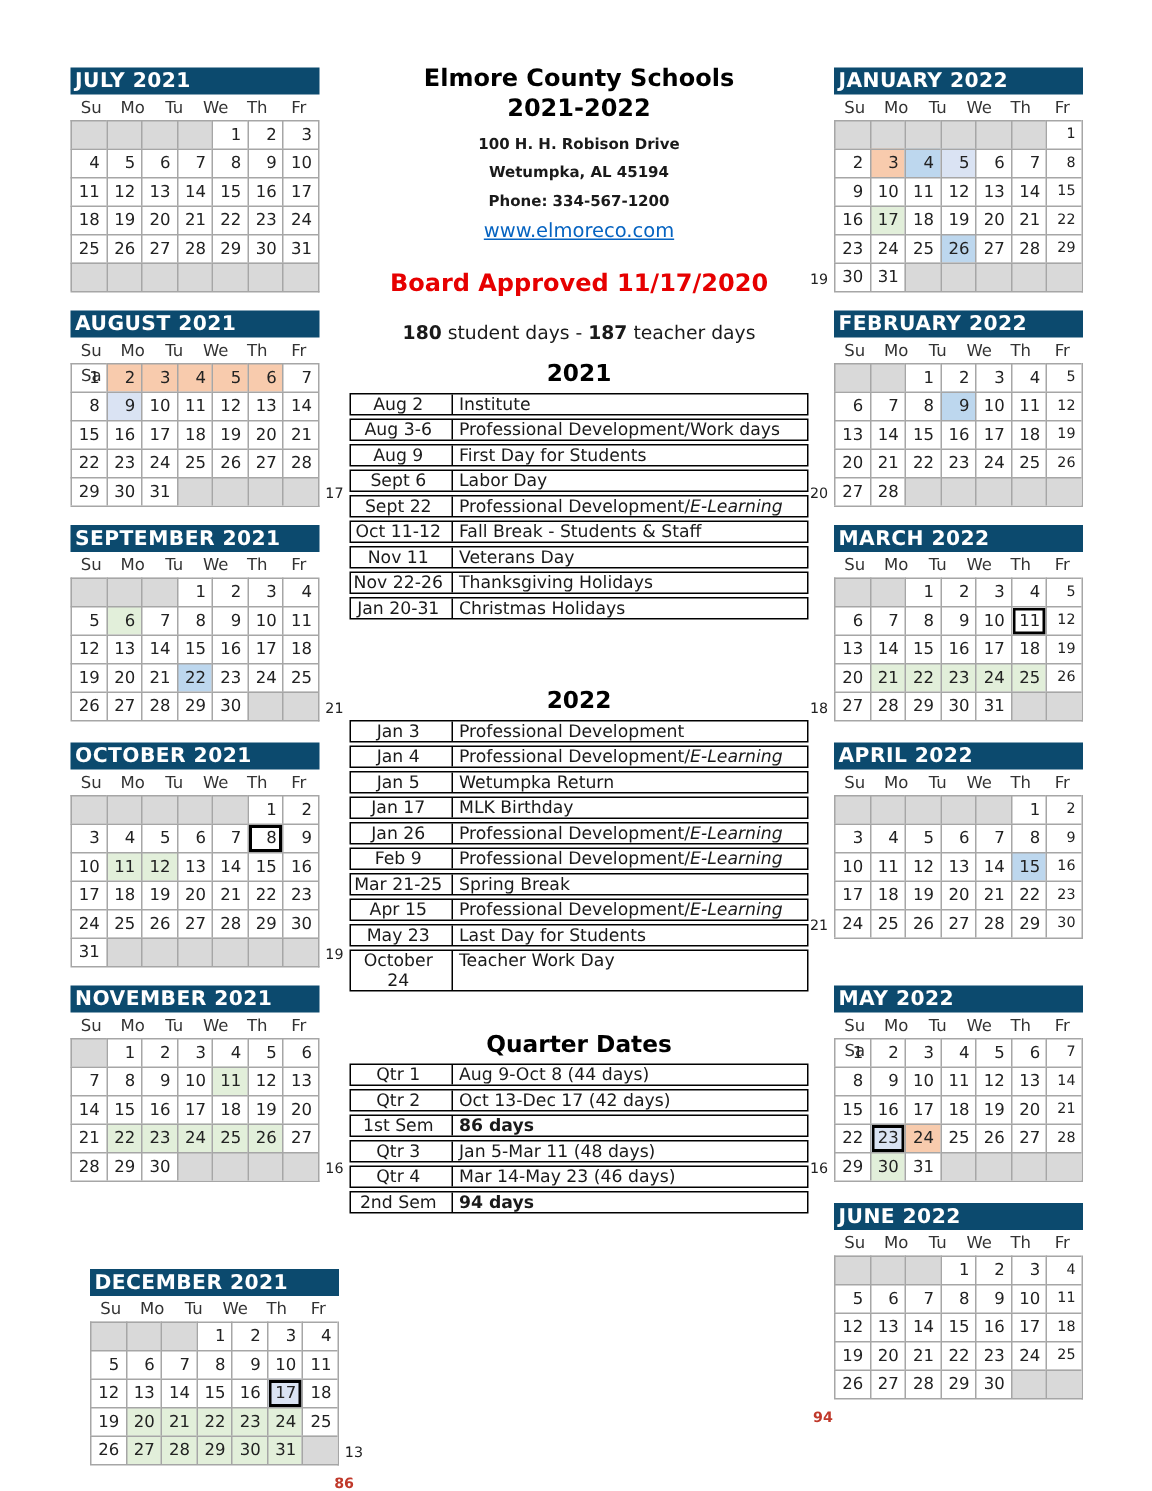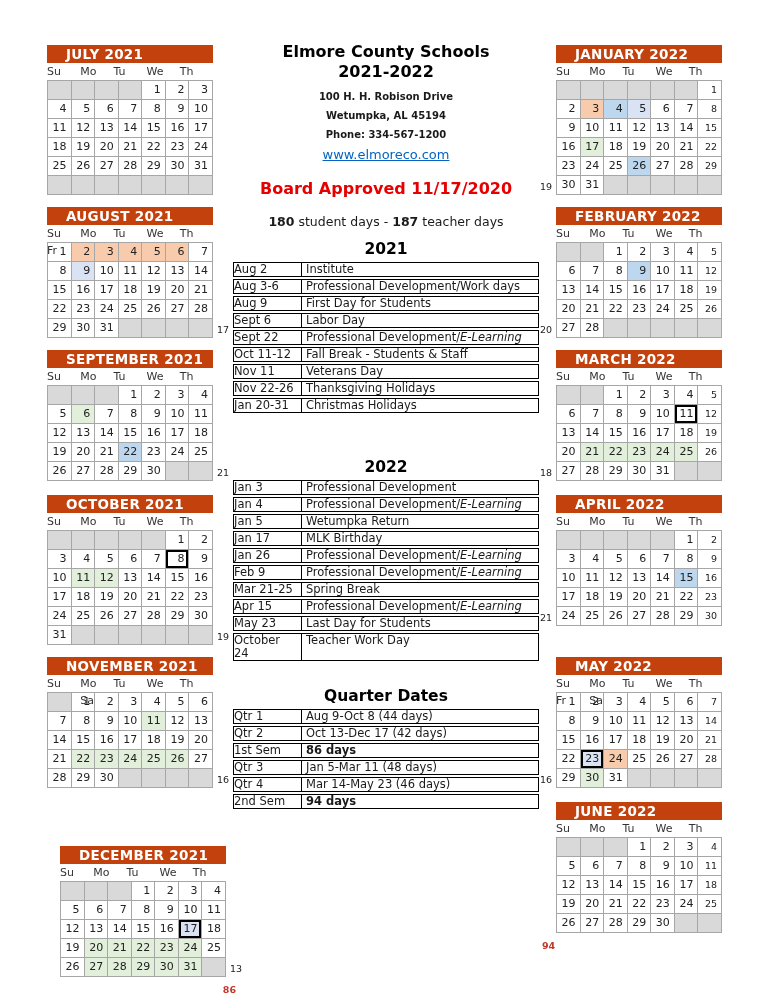--- a/index.html
+++ b/index.html
@@ -5,28 +5,28 @@
   * { box-sizing: border-box; margin: 0; padding: 0; }
   html, body { background: #fff; }
   body {
     width: 768px; height: 994px; position: relative;
     font-family: "DejaVu Sans", "Liberation Sans", sans-serif;
     color: #1a1a1a; overflow: hidden;
   }
   
   .calendar { position: absolute; width: 166px; }
   .cal-title {
-    background: #c2410c; color: #fff; font-weight: bold;
+    background: #0c4a6e; color: #fff; font-weight: bold;
     font-size: 13.5px; height: 18px; line-height: 18px;
-    padding-left: 19px; letter-spacing: 0.3px;
+    padding-left: 3px; letter-spacing: 0.3px;
   }
   .cal-dow {
-    display: grid; grid-template-columns: repeat(5, 1fr);
+    display: grid; grid-template-columns: repeat(6, 1fr);
     height: 17px; line-height: 17px; font-size: 11px; color: #333;
-    text-align: left;
+    text-align: center;
   }
   .cal-grid {
     display: grid; grid-template-columns: repeat(7, 1fr);
     border-right: 1px solid #a6a6a6; border-bottom: 1px solid #a6a6a6;
     background: #fff;
   }
   .cal-cell {
     height: 19px; line-height: 18px; font-size: 11px; color: #222;
     text-align: right; padding-right: 4px;
     border-left: 1px solid #a6a6a6; border-top: 1px solid #a6a6a6;
@@ -58,21 +58,21 @@
   .board { margin-top: 15px; font-size: 16px; font-weight: bold; color: #e60000; }
   .days { margin-top: 16px; font-size: 12.5px; color: #1a1a1a; }
   .days b { font-weight: bold; }
   .sec-head { font-size: 15.5px; font-weight: bold; color: #000; margin-bottom: 4px; }
   .evt-table { text-align: left; }
   .evt-row {
     display: flex; border: 1.5px solid #000; margin-bottom: 2px;
     font-size: 11.5px; line-height: 13px; background: #fff;
   }
   .evt-date {
-    width: 68px; flex: 0 0 68px; text-align: left; padding-right: 4px;
+    width: 68px; flex: 0 0 68px; text-align: center; padding-right: 4px;
     border-right: 1.5px solid #000;
   }
   .evt-desc { flex: 1; padding-left: 4px; white-space: nowrap; overflow: hidden; }
   .evt-desc i { font-style: italic; }
   .evt-desc.bold { font-weight: bold; }
 </style>
 </head>
 <body>
 
 <div id="calendar-layer">

